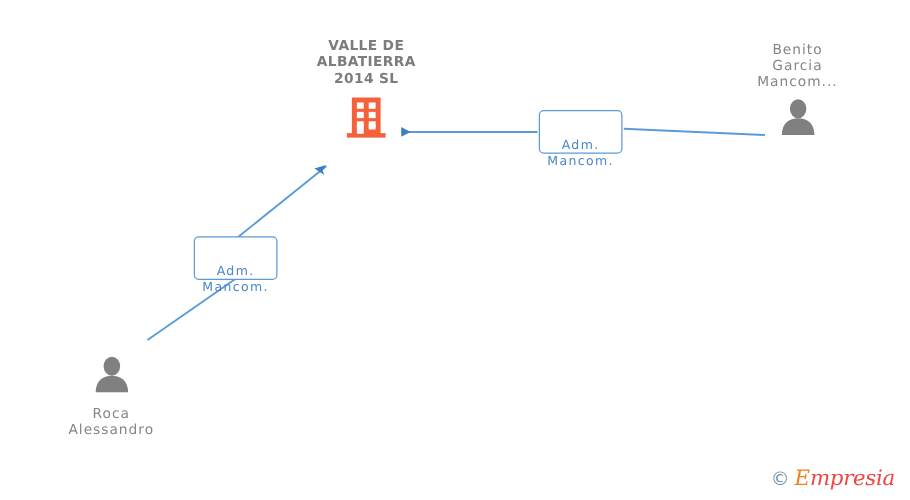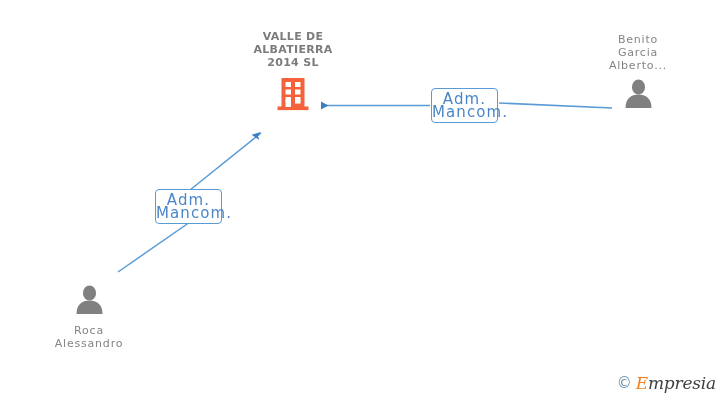--- a/index.html
+++ b/index.html
@@ -94,25 +94,25 @@
   }
 
   
   .edge-label {
     position: absolute;
     box-sizing: border-box;
     border: 1px solid #5b9bd5;
     border-radius: 4px;
     background: #ffffff;
     color: #4a86c8;
-    font-size: 15px;
+    font-size: 10px;
     line-height: 13px;
     letter-spacing: 1.1px;
     text-align: center;
-    padding-top: 4px;
+    padding-top: 21px;
     white-space: pre-line;
     box-shadow: 0 0 0 0 rgba(0,0,0,0);
   }
   #edge-label-benito {
     left: 431px;
     top: 88px;
     width: 67px;
     height: 35px;
   }
   #edge-label-roca {
@@ -141,21 +141,21 @@
     font-family: "DejaVu Serif", serif;
     font-style: italic;
     font-size: 17px;
     line-height: 17px;
     letter-spacing: -0.2px;
   }
   #watermark .brand .brand-e {
     color: #ef8122;
   }
   #watermark .brand .brand-rest {
-    color: #404040;
+    color: #ef4444;
   }
 </style>
 </head>
 <body>
 
 <div id="canvas">
 
   <svg id="edges" viewBox="0 0 728 400" width="728" height="400" xmlns="http://www.w3.org/2000/svg">
     <defs>
       <marker id="arrow-left" markerWidth="9" markerHeight="9" refX="8" refY="4.5" orient="auto" markerUnits="userSpaceOnUse">
@@ -197,21 +197,21 @@
 
         <rect x="10.5" y="23" width="5.5" height="7" fill="#ffffff"></rect>
         <rect x="20" y="23" width="5.5" height="3.6" fill="#ffffff"></rect>
       </svg>
     </div>
   </div>
 
   <div class="node person" id="node-person-benito">
     <div class="node-label">Benito
 Garcia
-Alberto...</div>
+Mancom...</div>
     <div class="icon-wrap">
       <svg width="31" height="29" viewBox="0 0 31 29" xmlns="http://www.w3.org/2000/svg">
         <ellipse cx="15.5" cy="8" rx="6.6" ry="7.6" fill="#808080"></ellipse>
         <path d="M2.5,29 C2.5,19.6 8.2,15.6 15.5,15.6 C22.8,15.6 28.5,19.6 28.5,29 Z" fill="#808080"></path>
       </svg>
     </div>
   </div>
 
   <div class="node person" id="node-person-roca">
     <div class="icon-wrap">

